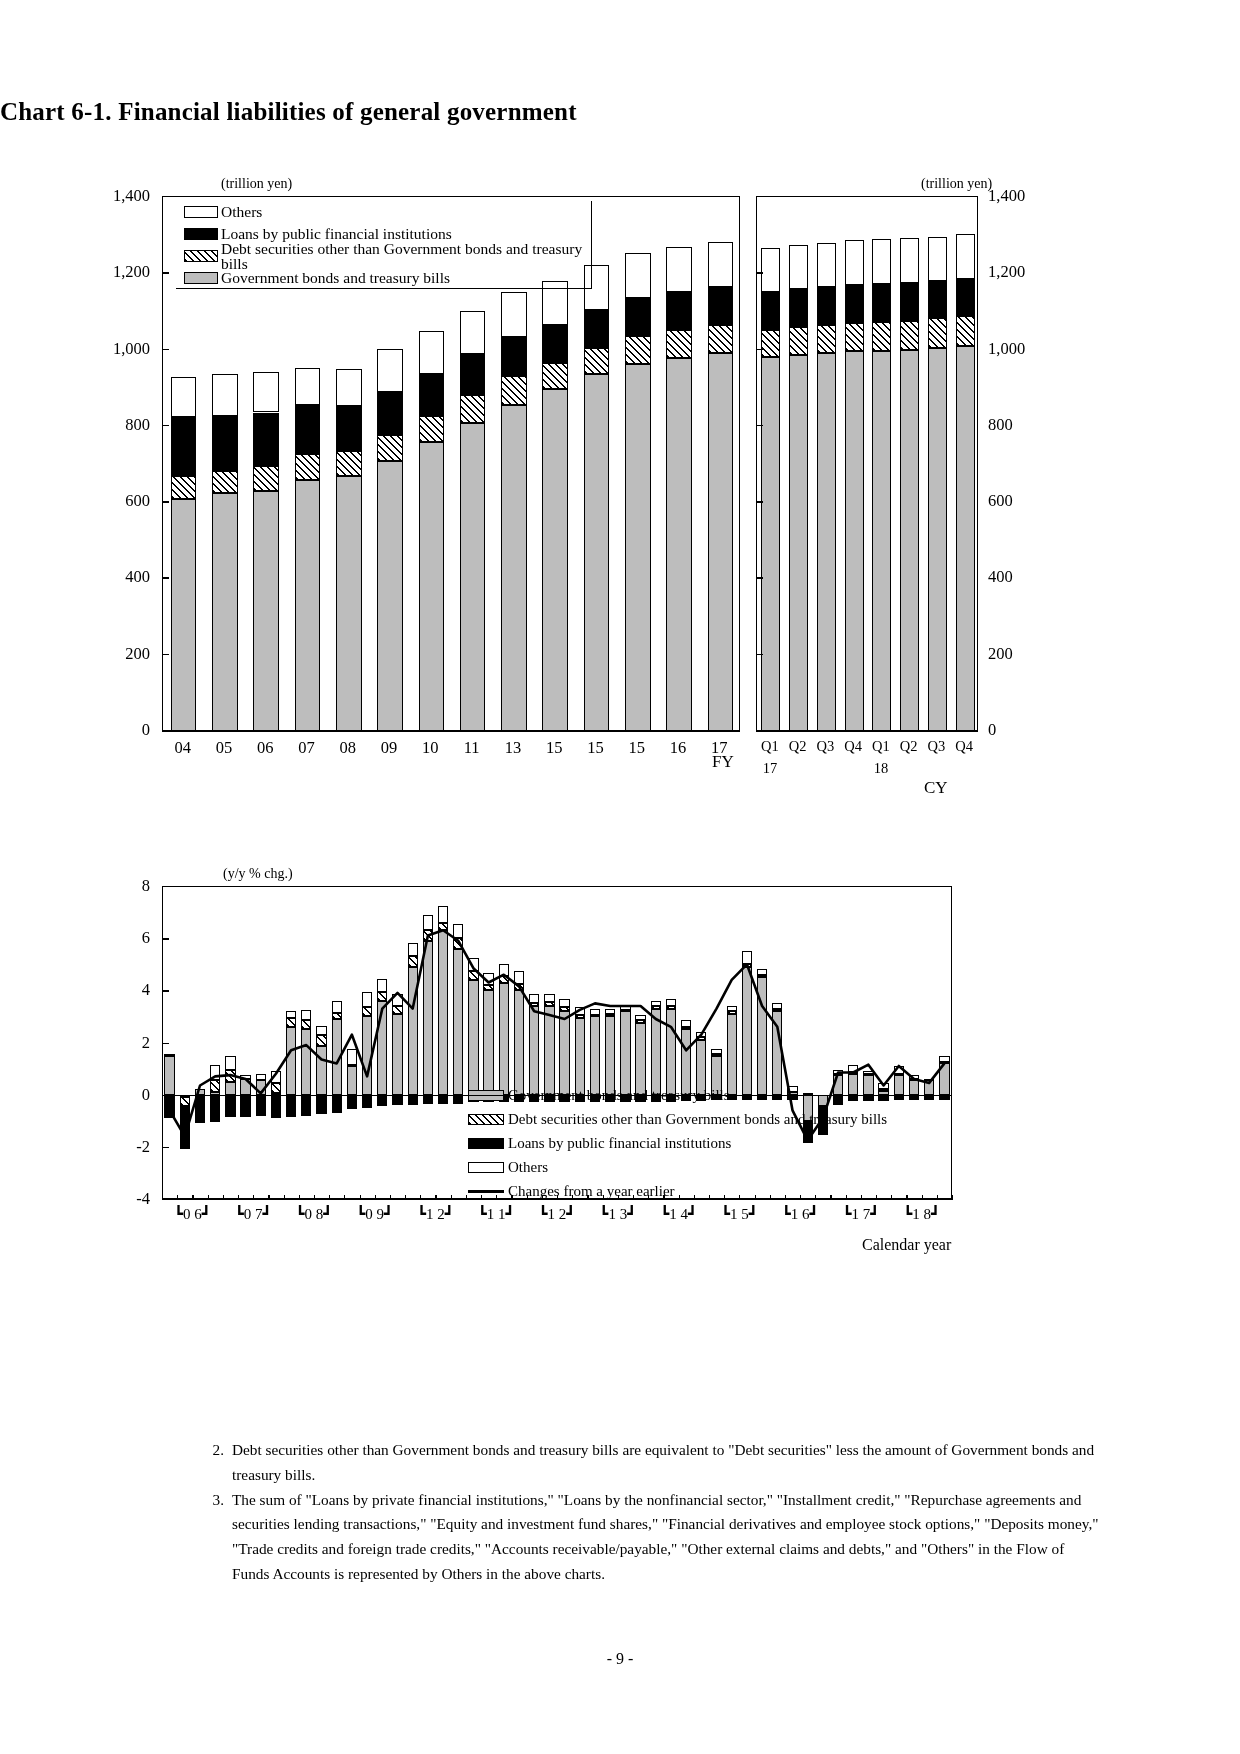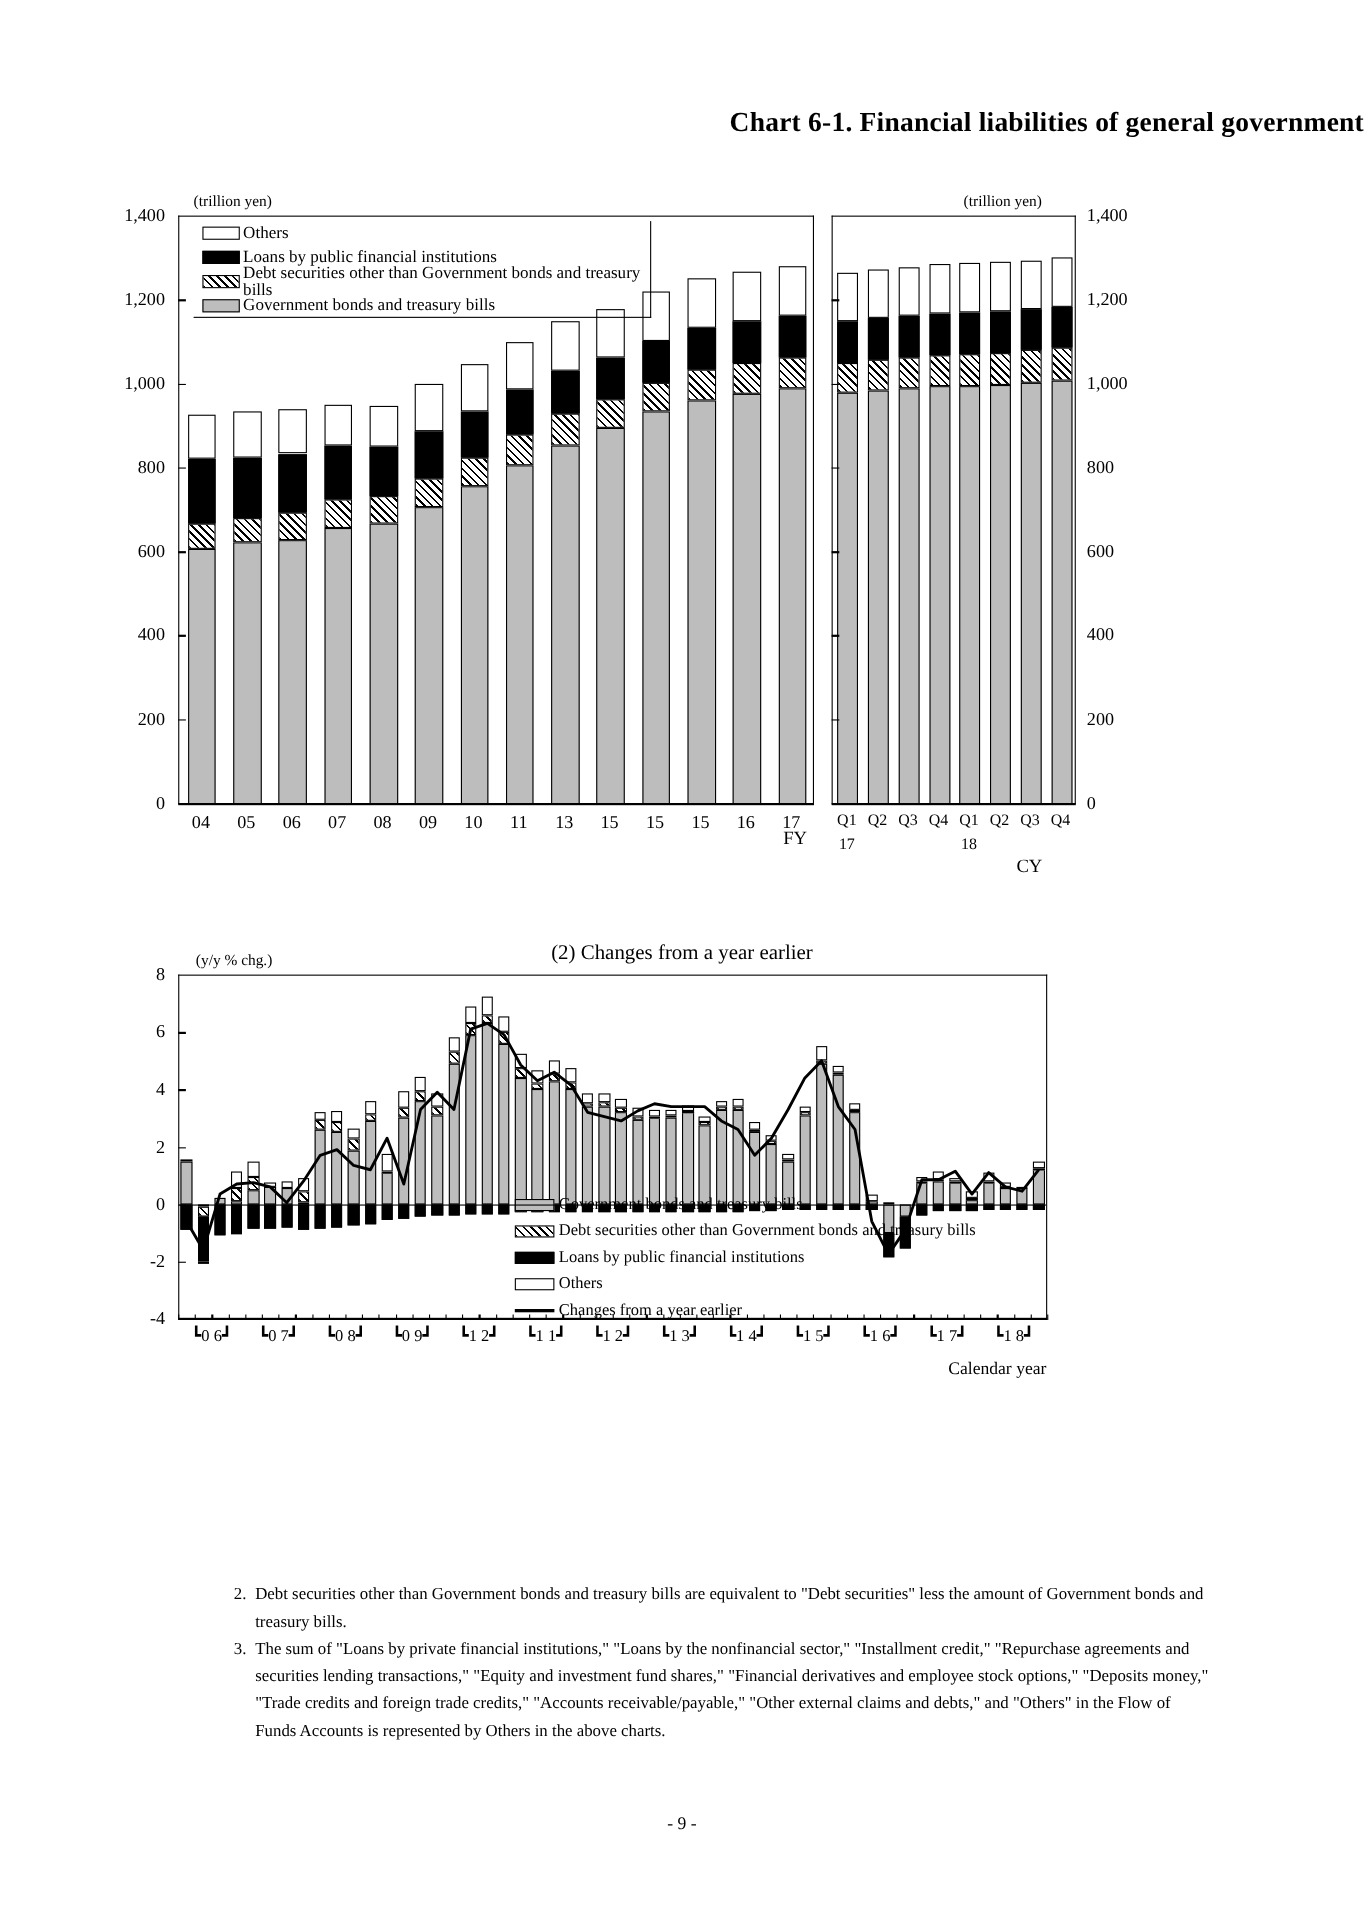--- a/index.html
+++ b/index.html
@@ -6,41 +6,41 @@
   body{
     width:1240px;height:1754px;background:#fff;
     font-family:"Liberation Serif", serif;
     color:#000;
     position:relative;
     overflow:hidden;
   }
   .page{position:relative;width:1240px;height:1754px;}
 
   .title{
-    position:absolute;top:98px;left:0;width:1240px;text-align:right;
+    position:absolute;top:98px;left:0;width:1240px;text-align:left;
     font-size:25px;font-weight:bold;letter-spacing:.2px;
   }
   .subtitle1{
     position:absolute;top:144px;left:0;width:1240px;text-align:center;
     font-size:19px;
   }
   .subtitle2{
     position:absolute;top:856px;left:0;width:1240px;text-align:center;
     font-size:19px;
   }
 
   
   #p1{position:absolute;left:162px;top:196px;width:578px;height:535px;
       border:1.6px solid #000;border-bottom:none;box-sizing:border-box;}
   #p1-axis{position:absolute;left:162px;top:730px;width:578px;height:2px;background:#000;}
   #p2{position:absolute;left:756px;top:196px;width:222px;height:535px;
       border:1.6px solid #000;border-bottom:none;box-sizing:border-box;}
   #p2-axis{position:absolute;left:756px;top:730px;width:222px;height:2px;background:#000;}
 
-  .unit{position:absolute;font-size:14px;}
+  .unit{position:absolute;font-size:14px;margin-left:45px;}
   .ylab-l{position:absolute;right:0;font-size:16.5px;text-align:right;width:70px;
           transform:translateY(-50%);}
   .ylab-r{position:absolute;left:0;font-size:16.5px;text-align:left;width:70px;
           transform:translateY(-50%);}
   .tick{position:absolute;width:7px;height:1.4px;background:#000;}
 
   .bar{position:absolute;bottom:0;box-sizing:border-box;}
   .seg{position:absolute;left:0;width:100%;box-sizing:border-box;
        border:1.1px solid #000;}
   .s-gov{background:#bdbdbd;}
@@ -253,21 +253,20 @@
       </div>
       <div class="lgrow">
         <div class="swatch s-gov"></div>
         <div class="lgtxt">Government bonds and treasury bills</div>
       </div>
     </div>
 
   <div class="corner" id="fylab" style="left:712px;top:752px;">FY</div>
   <div class="corner" id="cylab" style="left:924px;top:778px;">CY</div>
 
-  <div class="subtitle2">(2) Changes from a year earlier</div>
   <div class="unit" id="u3" style="left:178px;top:866px;">(y/y % chg.)</div>
 
   <div id="p3box"></div>
   <div id="p3" style="left: 162px; top: 886px; width: 790px; height: 313px;">
       <div class="bar2" style="left: 2.43077px; width: 10.3308px; top: 0px; height: 313px;">
         <div class="seg2 s-gov" style="top: 169.542px; height: 39.125px;"></div>
         <div class="seg2 s-loan" style="top: 208.667px; height: 23.475px;"></div>
         <div class="seg2 s-oth" style="top: 168.237px; height: 1.30417px;"></div>
       </div>
       <div class="bar2" style="left: 17.6231px; width: 10.3308px; top: 0px; height: 313px;">

